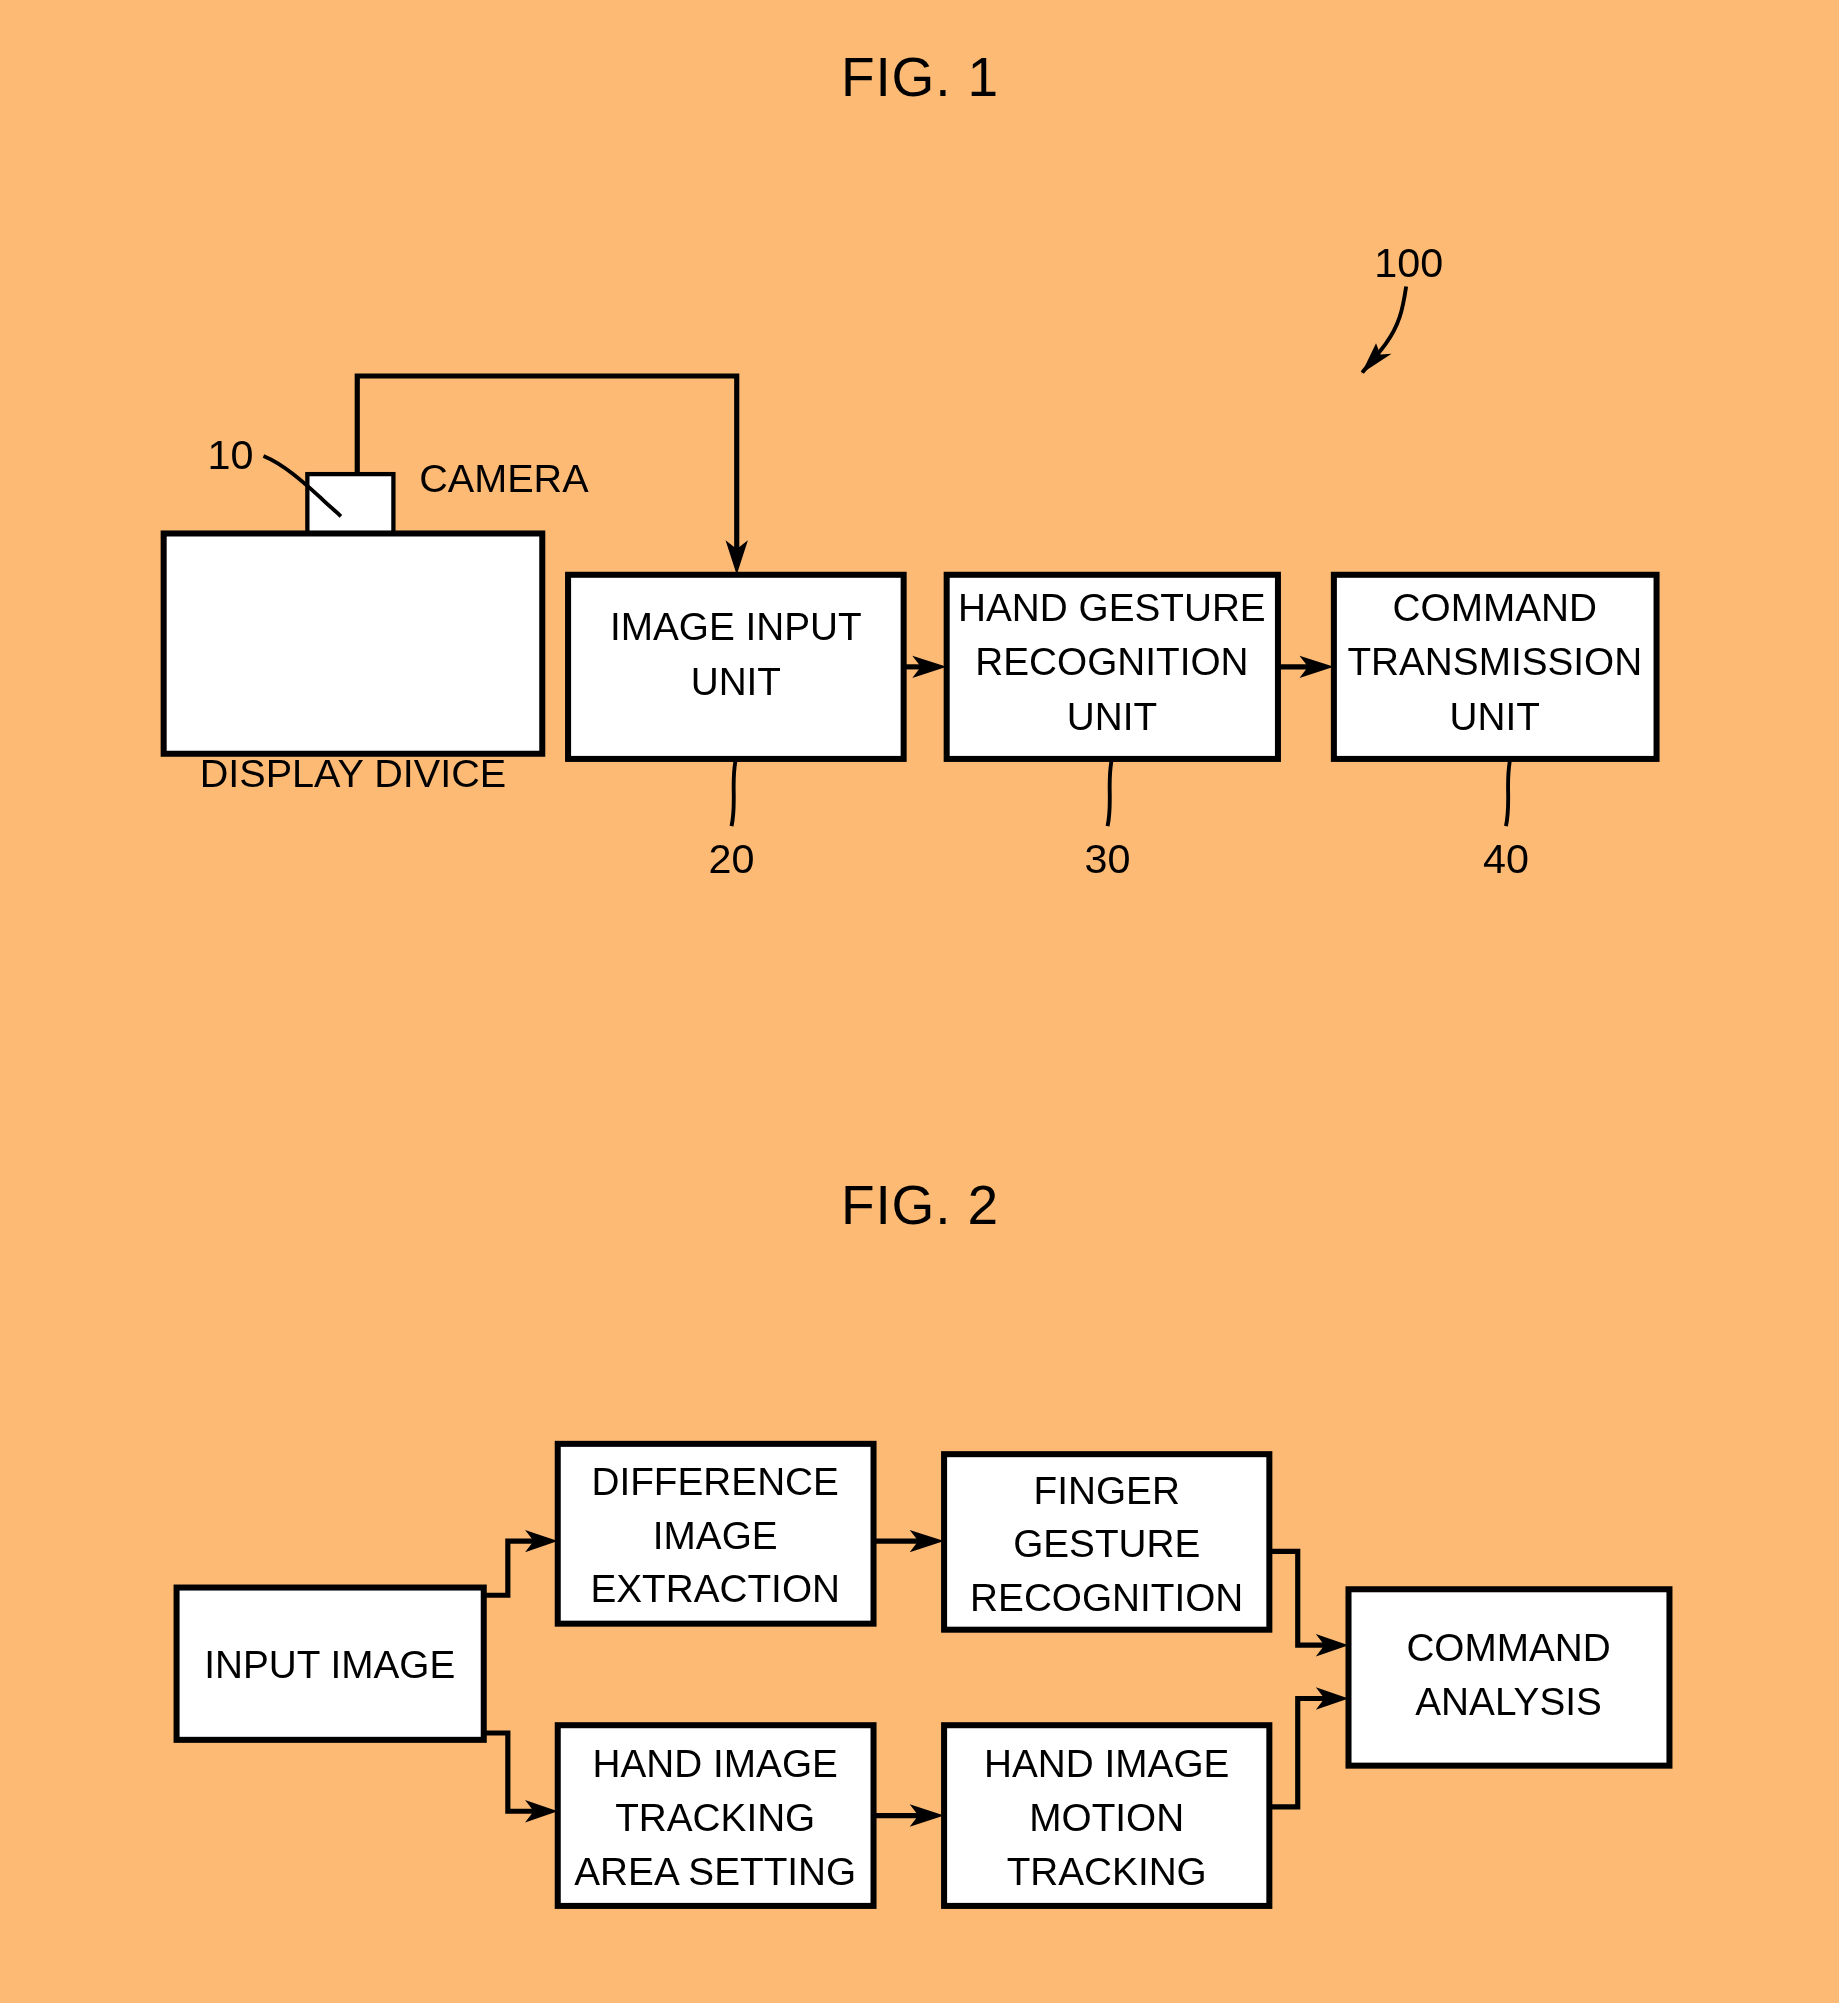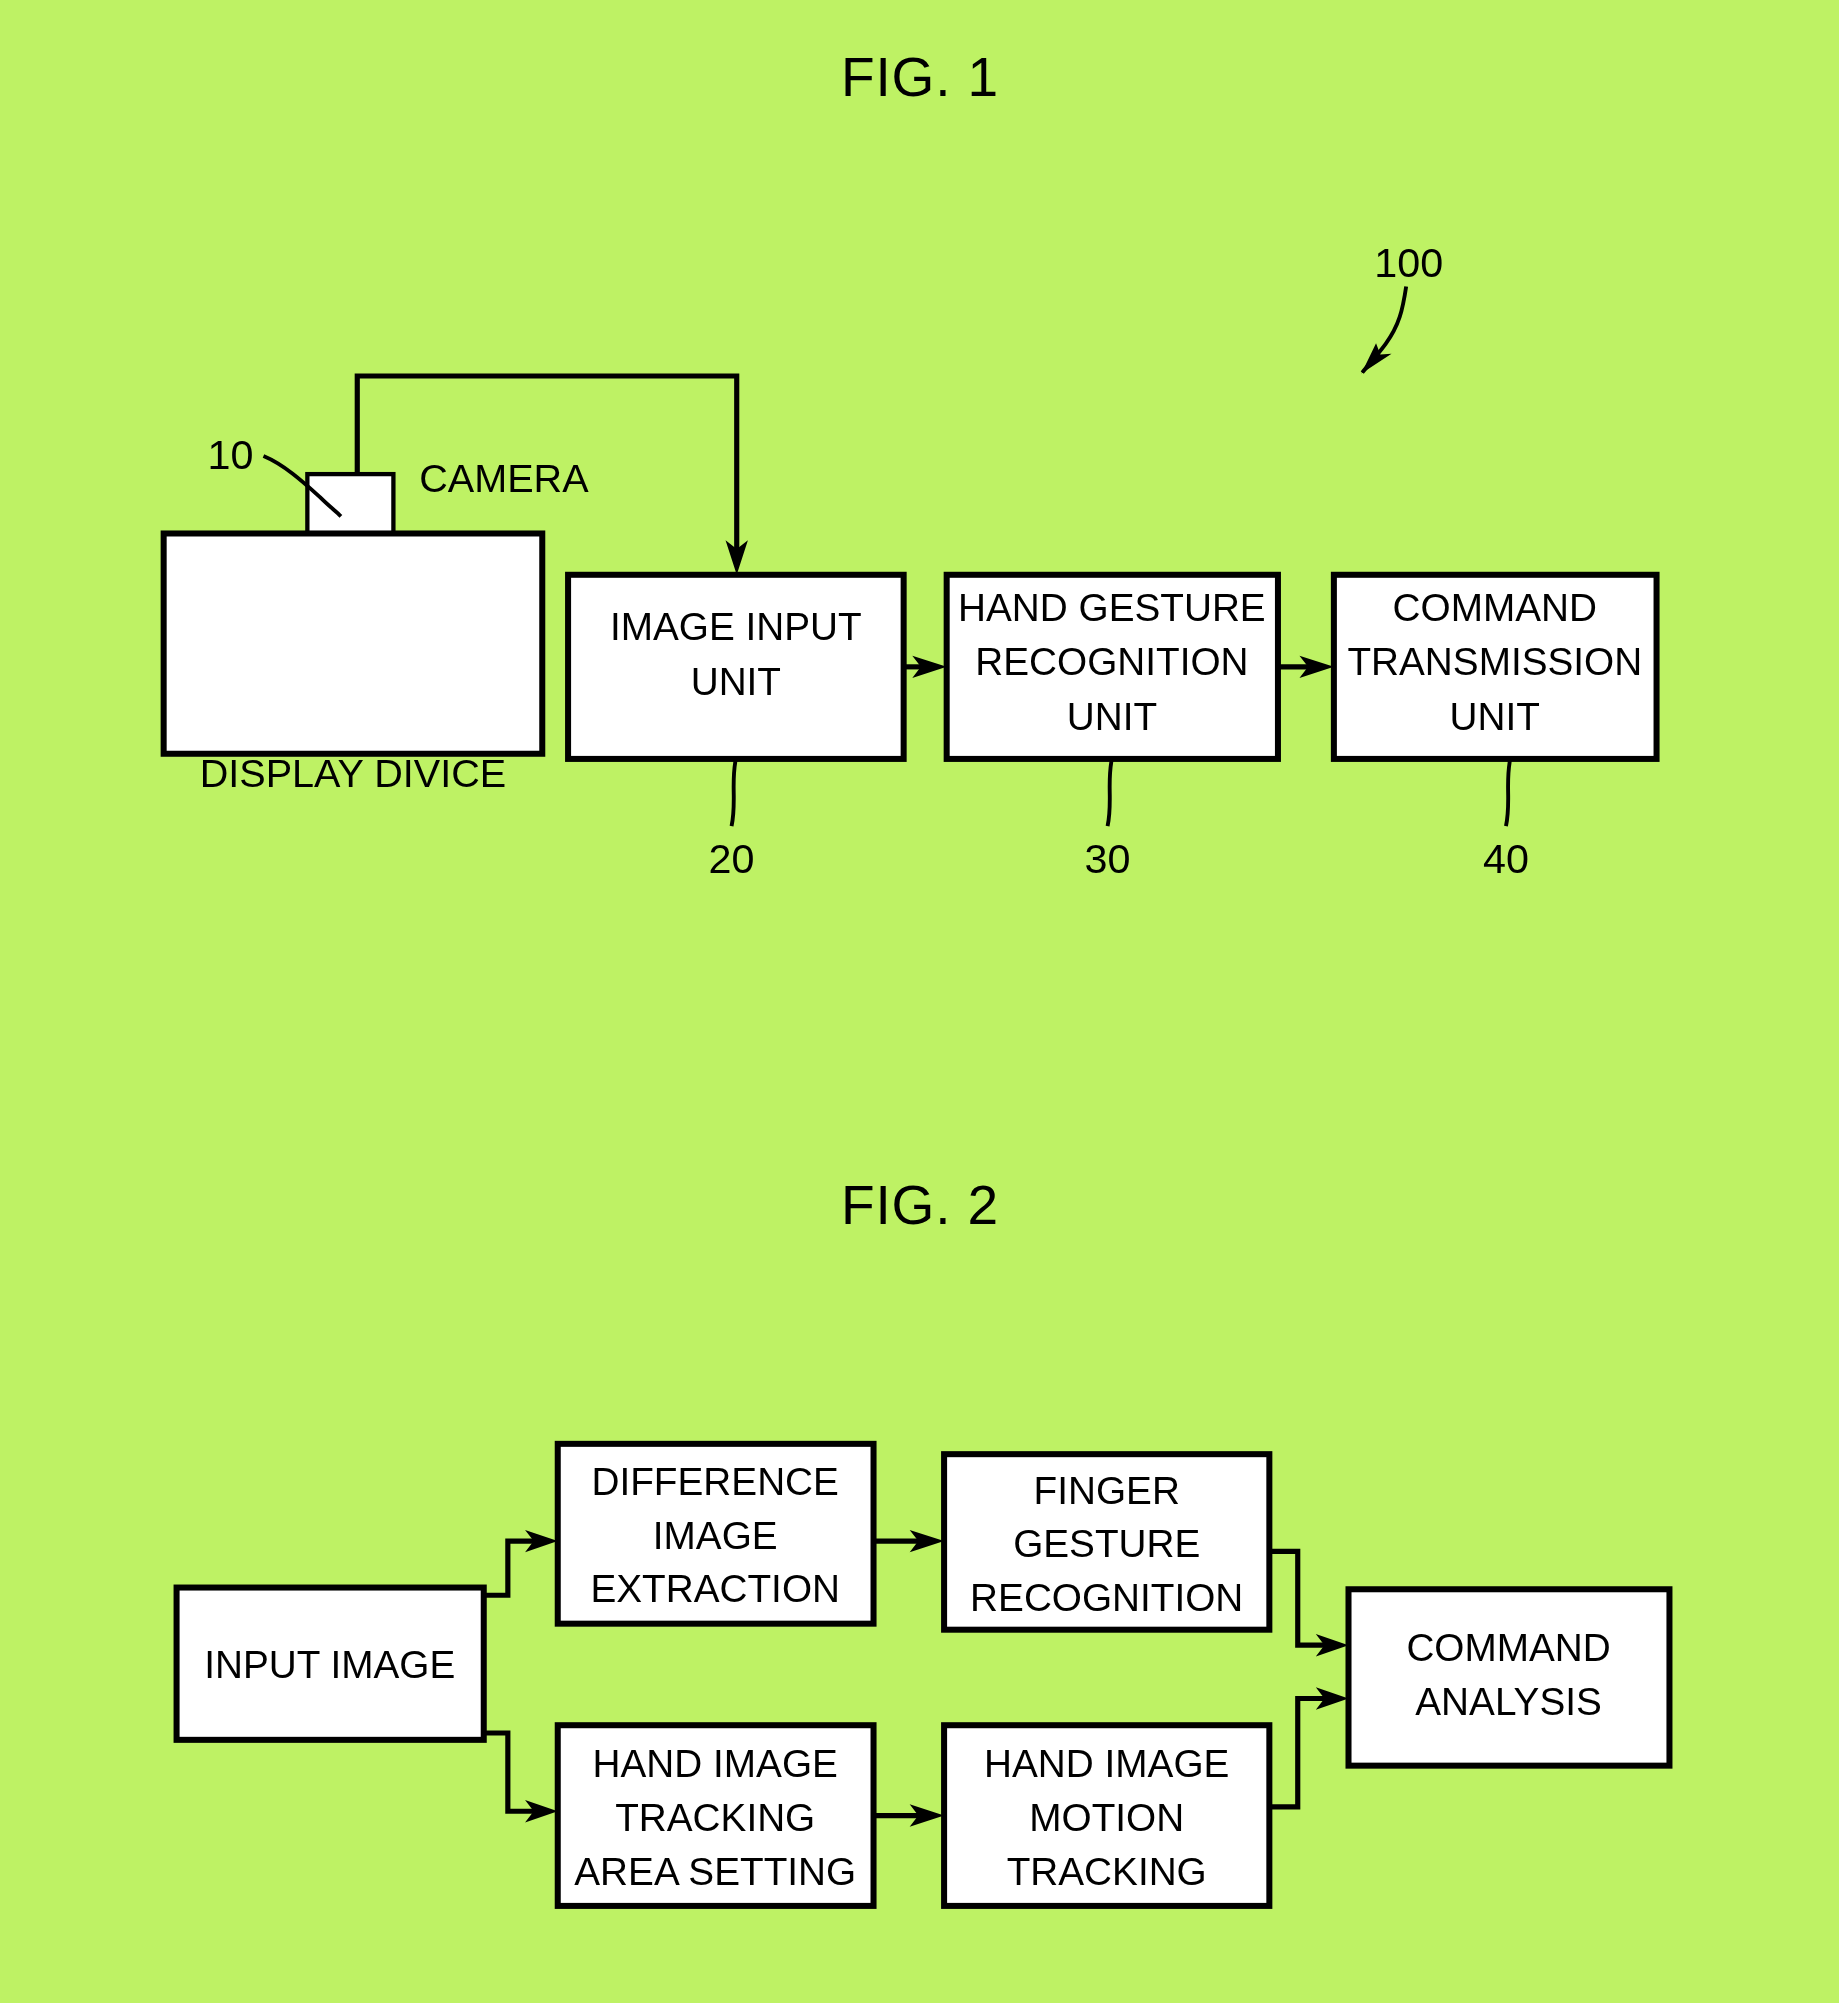--- a/index.html
+++ b/index.html
@@ -11,21 +11,21 @@
     width: 1840px;
     height: 2004px;
     font-family: "Liberation Sans", sans-serif;
     color: #000000;
     overflow: hidden;
   }
   #sheet {
     position: relative;
     width: 1840px;
     height: 2004px;
-    background: #bef264;
+    background: #fdba74;
   }
   svg#figure-canvas {
     position: absolute;
     left: 0;
     top: 0;
     width: 1840px;
     height: 2004px;
     display: block;
   }
   .fig-title {

